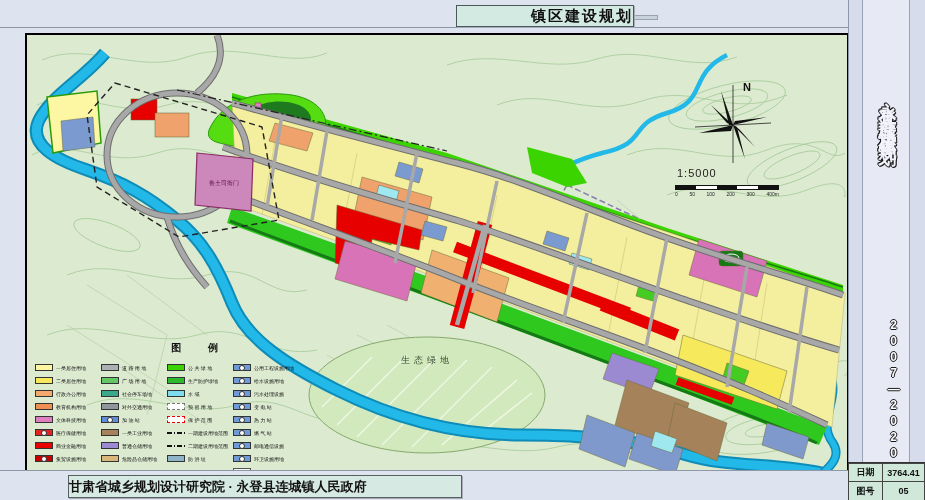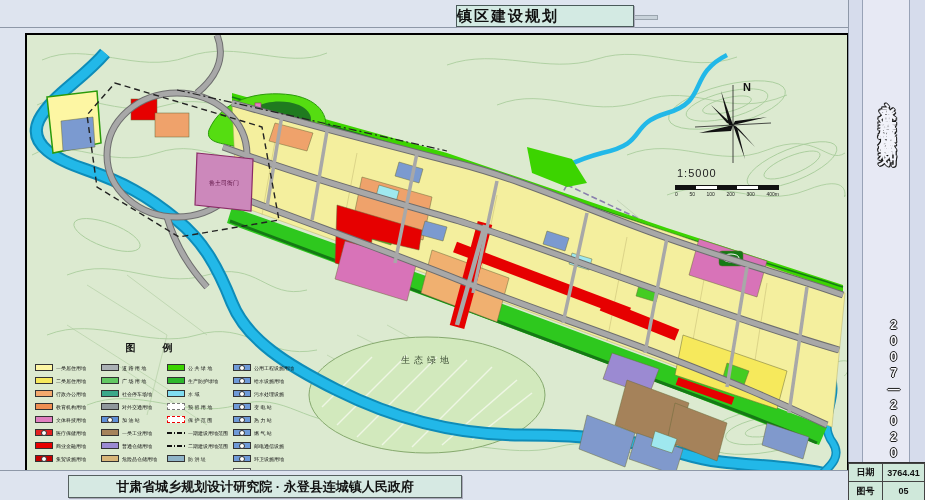--- a/index.html
+++ b/index.html
@@ -2,21 +2,21 @@
 <html><head>
 <meta charset="utf-8">
 <style>
   html,body{margin:0;padding:0;}
   body{font-family:"Liberation Sans","DejaVu Sans",sans-serif;}
   #stage{position:relative;width:925px;height:500px;background:#dee4ef;overflow:hidden;}
 
   
   .top-strip{position:absolute;left:0;top:0;width:848px;height:27px;background:#dee4ef;border-bottom:1px solid #8e98a8;}
   .title-box{position:absolute;top:5px;height:20px;line-height:20px;background:#d3eae3;border:1px solid #4a5a5a;
-             text-align:left;font-weight:bold;font-size:15px;color:#111;letter-spacing:2px;box-shadow:1px 1px 0 #aab;}
+             text-align:right;font-weight:bold;font-size:15px;color:#111;letter-spacing:2px;box-shadow:1px 1px 0 #aab;}
   .title-box.left{left:456px;width:176px;}
   .title-box.right{left:656px;width:190px;}
   .title-conn{position:absolute;left:632px;top:15px;width:24px;height:3px;background:#c8d2da;border:1px solid #9aa4ae;}
 
   
   #map-frame{position:absolute;left:25px;top:33px;width:820px;height:437px;background:#dcead0;border:2px solid #000;box-sizing:content-box;}
   #map-frame svg{position:absolute;left:0;top:0;}
 
   
   .sidebar{position:absolute;left:848px;top:0;width:77px;height:500px;background:#d6dcec;border-left:1px solid #8e98a8;}
@@ -35,25 +35,25 @@
   .tb-row{display:flex;height:19px;box-sizing:border-box;}
   .tb-cell{box-sizing:border-box;background:#cfe8da;border:1px solid #444;border-top:none;
            font-size:9px;font-weight:bold;color:#111;display:flex;align-items:center;justify-content:center;}
   .tb-label{width:34px;border-right:none;}
   .tb-value{width:43px;}
   .tb-row:first-child .tb-cell{border-top:1px solid #444;}
 
   
   .bottom-strip{position:absolute;left:0;top:470px;width:848px;height:30px;background:#dee4ef;border-top:1px solid #8e98a8;}
   .credit-box{position:absolute;left:68px;top:4px;width:392px;height:21px;line-height:21px;background:#d6e9e3;
-              border:1px solid #55605f;text-align:center;font-weight:bold;font-size:13px;color:#111;box-shadow:1px 1px 0 #aab;}
+              border:1px solid #55605f;text-align:left;font-weight:bold;font-size:13px;color:#111;box-shadow:1px 1px 0 #aab;}
 
   
   #legend{position:absolute;left:8px;top:306px;width:276px;}
-  #legend .legend-title{text-align:center;width:150px;margin-left:45px;font-weight:bold;font-size:10px;letter-spacing:12px;color:#111;}
+  #legend .legend-title{text-align:right;width:150px;margin-left:45px;font-weight:bold;font-size:10px;letter-spacing:12px;color:#111;}
   #legend .cols{display:flex;margin-top:6px;}
   .legend-col{width:65px;margin-right:1px;}
   .legend-item{display:flex;align-items:center;height:13px;}
   .swatch{width:18px;height:7px;border:0.5px solid #333;box-sizing:border-box;flex:0 0 18px;
           display:flex;align-items:center;justify-content:center;}
   .swatch .dot{width:4px;height:4px;border-radius:50%;background:#fff;border:0.5px solid #333;}
   .swatch.line-swatch{border:none;background:none;}
   .swatch.line-swatch i{display:block;width:18px;height:2px;
         background-image:repeating-linear-gradient(90deg,#111 0 5px,transparent 5px 7px,#111 7px 8px,transparent 8px 10px);}
   .legend-item .lab{font-size:5px;color:#111;margin-left:3px;white-space:nowrap;letter-spacing:0px;}

